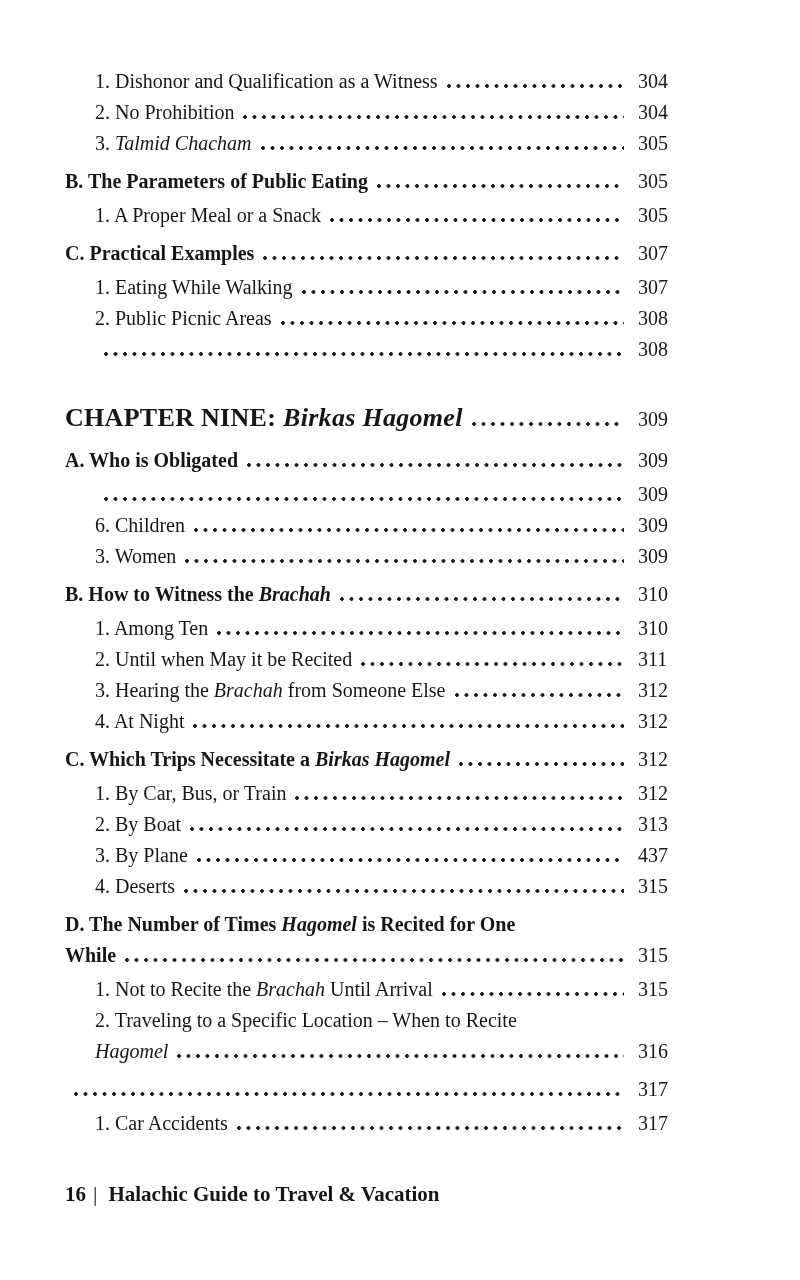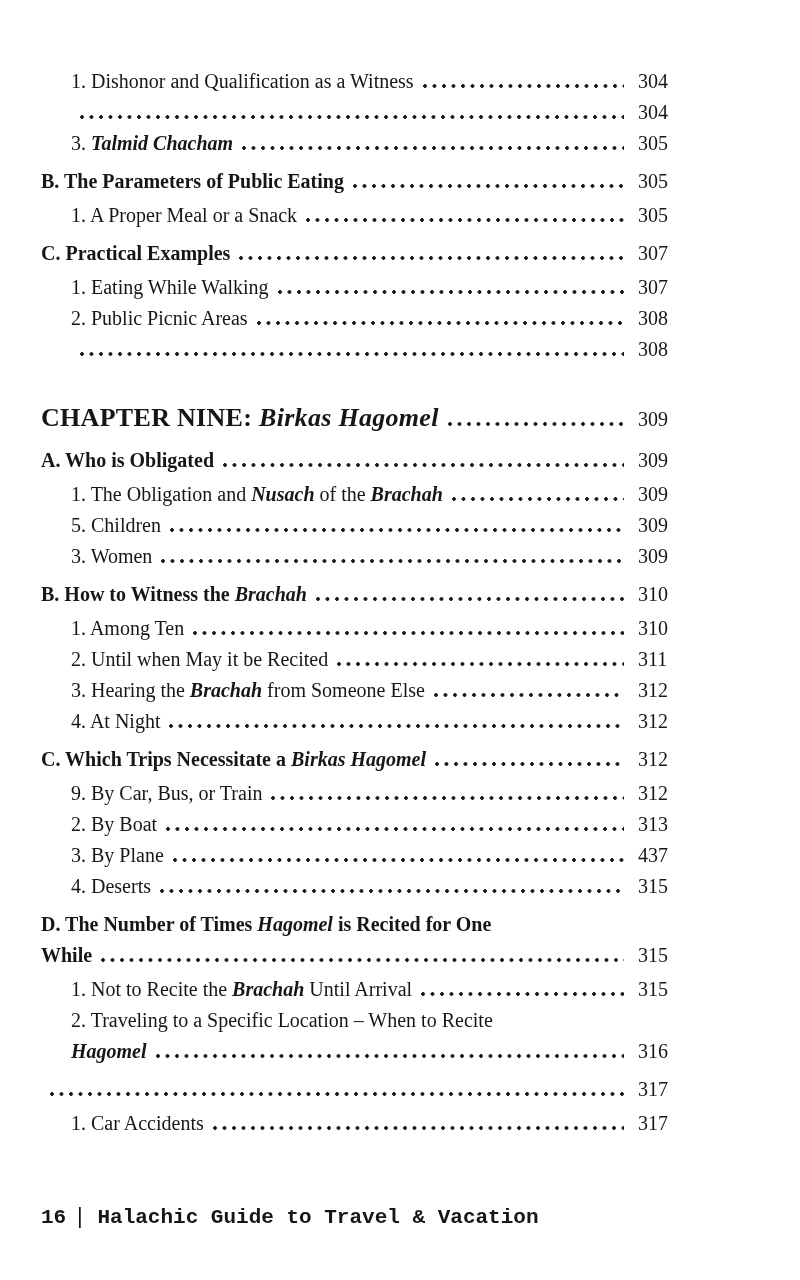--- a/index.html
+++ b/index.html
@@ -11,21 +11,21 @@
     width: 800px;
     height: 1280px;
     overflow: hidden;
     font-family: "Liberation Serif", serif;
     color: #161616;
   }
   .sheet {
     box-sizing: border-box;
     width: 760px;
     height: 1280px;
-    padding: 66px 84px 0 41px;
+    padding: 66px 84px 0 65px;
     background: #ffffff;
   }
   .entry {
     font-size: 20px;
     line-height: 31px;
   }
   .entry .row {
     display: flex;
     align-items: baseline;
   }
@@ -60,29 +60,27 @@
     min-width: 18px;
     height: 4px;
     margin: 0 14px 0 9px;
     background-image: radial-gradient(circle at 2px 2px, #161616 1.55px, transparent 2.1px);
     background-size: 9.5px 4px;
     background-repeat: repeat-x;
     background-position: left bottom;
   }
   .it {
     font-style: italic;
-    font-weight: bold;
   }
   .footer {
-    margin-top: 66px;
+    margin-top: 42px;
     display: flex;
     align-items: baseline;
     font-size: 21px;
     font-weight: 700;
-    font-family: Liberation Mono, monospace;
   }
   .footer .sep {
     font-weight: 400;
     margin: 0 11px 0 7px;
     font-size: 22px;
   }
 </style>
 </head>
 <body>
 
@@ -90,20 +88,21 @@
   <div class="toc">
       <div class="entry item">
         <div class="row">
           <span class="label"><span>1. Dishonor and Qualification as a Witness</span></span>
           <span class="leader"></span>
           <span class="pageno">304</span>
         </div>
       </div>
       <div class="entry item">
         <div class="row">
+          <span class="label"><span>2. No Prohibition</span></span>
           <span class="leader"></span>
           <span class="pageno">304</span>
         </div>
       </div>
       <div class="entry item">
         <div class="row">
           <span class="label"><span>3. </span><span class="it">Talmid Chacham</span></span>
           <span class="leader"></span>
           <span class="pageno">305</span>
         </div>
@@ -158,28 +157,27 @@
       </div>
       <div class="entry section">
         <div class="row">
           <span class="label"><span>A. Who is Obligated</span></span>
           <span class="leader"></span>
           <span class="pageno">309</span>
         </div>
       </div>
       <div class="entry item">
         <div class="row">
-          <span class="label"><span>1. The Obligation and </span><span class="it">Nusach</span><span> of the </span><span class="it">Brachah</span></span>
-          <span class="leader"></span>
-          <span class="pageno">309</span>
-        </div>
-      </div>
-      <div class="entry item">
-        <div class="row">
-          <span class="label"><span>5. Children</span></span>
+          <span class="leader"></span>
+          <span class="pageno">309</span>
+        </div>
+      </div>
+      <div class="entry item">
+        <div class="row">
+          <span class="label"><span>6. Children</span></span>
           <span class="leader"></span>
           <span class="pageno">309</span>
         </div>
       </div>
       <div class="entry item">
         <div class="row">
           <span class="label"><span>3. Women</span></span>
           <span class="leader"></span>
           <span class="pageno">309</span>
         </div>
@@ -221,21 +219,21 @@
       </div>
       <div class="entry section">
         <div class="row">
           <span class="label"><span>C. Which Trips Necessitate a </span><span class="it">Birkas Hagomel</span></span>
           <span class="leader"></span>
           <span class="pageno">312</span>
         </div>
       </div>
       <div class="entry item">
         <div class="row">
-          <span class="label"><span>9. By Car, Bus, or Train</span></span>
+          <span class="label"><span>1. By Car, Bus, or Train</span></span>
           <span class="leader"></span>
           <span class="pageno">312</span>
         </div>
       </div>
       <div class="entry item">
         <div class="row">
           <span class="label"><span>2. By Boat</span></span>
           <span class="leader"></span>
           <span class="pageno">313</span>
         </div>

